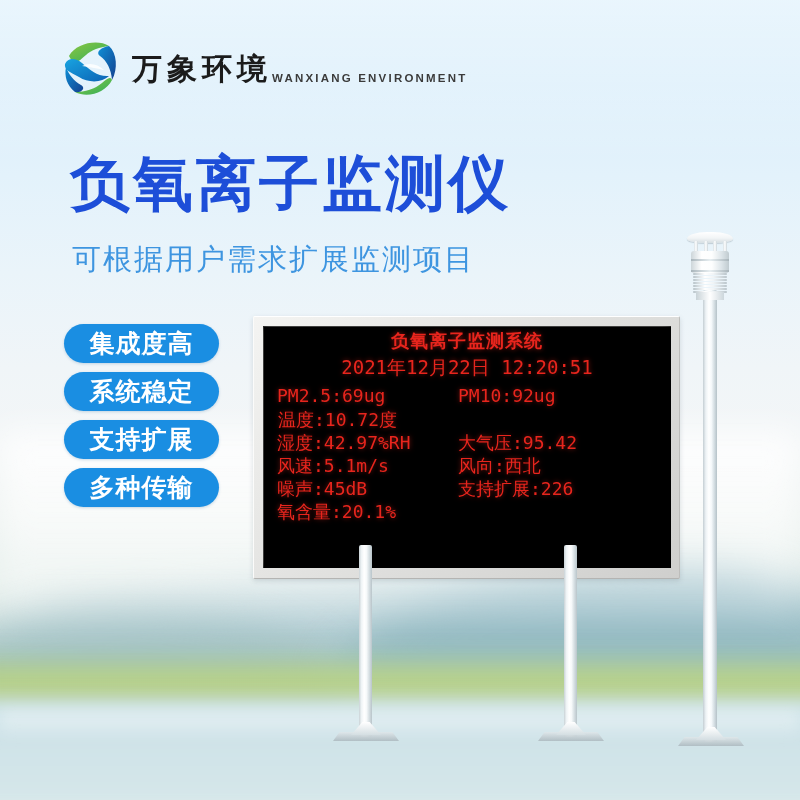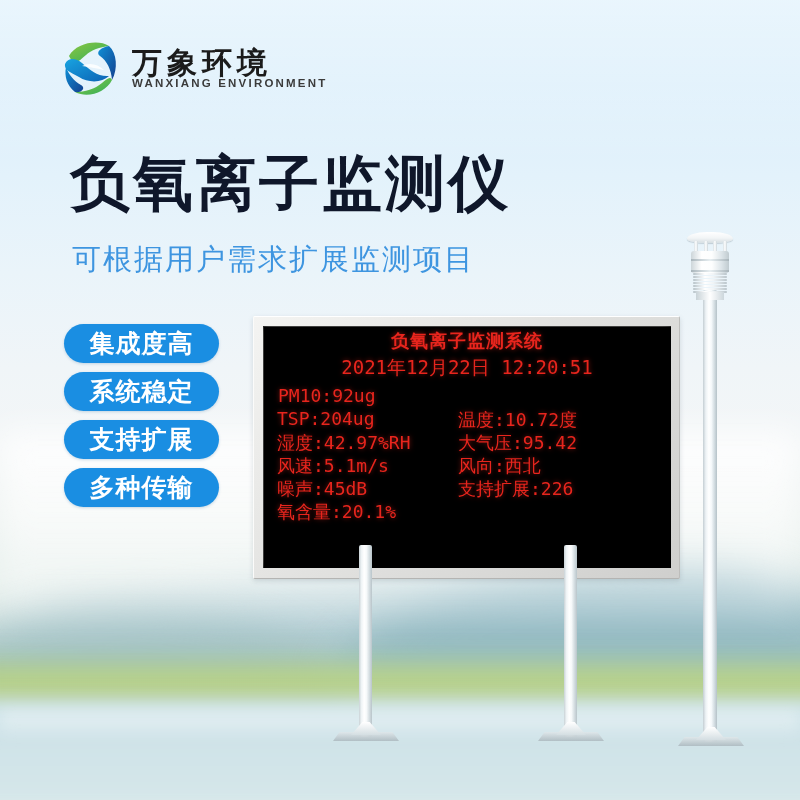--- a/index.html
+++ b/index.html
@@ -72,34 +72,34 @@
     filter:blur(16px);
   }
   .bg-topwash{
     position:absolute;left:0;top:0;width:800px;height:160px;
     background:linear-gradient(to bottom,rgba(255,255,255,.45),rgba(255,255,255,0));
   }
 
   
   .logo-wrap{position:absolute;left:62px;top:36px;display:flex;align-items:center;gap:12px;}
   .logo-mark{width:58px;height:66px;display:block;}
-  .logo-text{display:flex;flex-direction:column;justify-content:center;line-height:1;}
+  .logo-text{display:flex;flex-direction:row;justify-content:center;line-height:1;align-items:flex-end;}
   .logo-cn{
     font-size:30px;font-weight:bold;color:#1b1b1b;letter-spacing:5px;
     font-family:"DejaVu Sans","Liberation Sans",sans-serif;
   }
   .logo-en{
     margin-top:0;font-size:11.5px;color:#3b3b3b;letter-spacing:2.2px;font-weight:600;
   }
 
   
   .headline{
     position:absolute;left:70px;top:153px;
     font-family:"DejaVu Sans","Liberation Sans",sans-serif;
-    font-size:60px;font-weight:bold;color:#0f172a;letter-spacing:3px;line-height:1;
+    font-size:60px;font-weight:bold;color:#1d4ed8;letter-spacing:3px;line-height:1;
     white-space:nowrap;
   }
   .subhead{
     position:absolute;left:72px;top:240px;
     font-family:"DejaVu Sans","Liberation Sans",sans-serif;
     font-size:29px;color:#3e95e0;letter-spacing:2px;white-space:nowrap;
   }
 
   
   .badges{position:absolute;left:64px;top:324px;display:flex;flex-direction:column;gap:9px;}
@@ -295,24 +295,24 @@
     </div>
   </div>
 
   <div class="board">
     <div class="screen">
       <div class="led-title">负氧离子监测系统</div>
       <div class="led-datetime">2021年12月22日 12:20:51</div>
       <div class="led-grid">
 
         <div class="led-row">
+          <span class="led-cell left">PM2.5:69ug</span>
           <span class="led-cell right">PM10:92ug</span>
         </div>
         <div class="led-row">
-          <span class="led-cell left">TSP:204ug</span>
           <span class="led-cell right">温度:10.72度</span>
         </div>
         <div class="led-row">
           <span class="led-cell left">湿度:42.97%RH</span>
           <span class="led-cell right">大气压:95.42</span>
         </div>
         <div class="led-row">
           <span class="led-cell left">风速:5.1m/s</span>
           <span class="led-cell right">风向:西北</span>
         </div>

